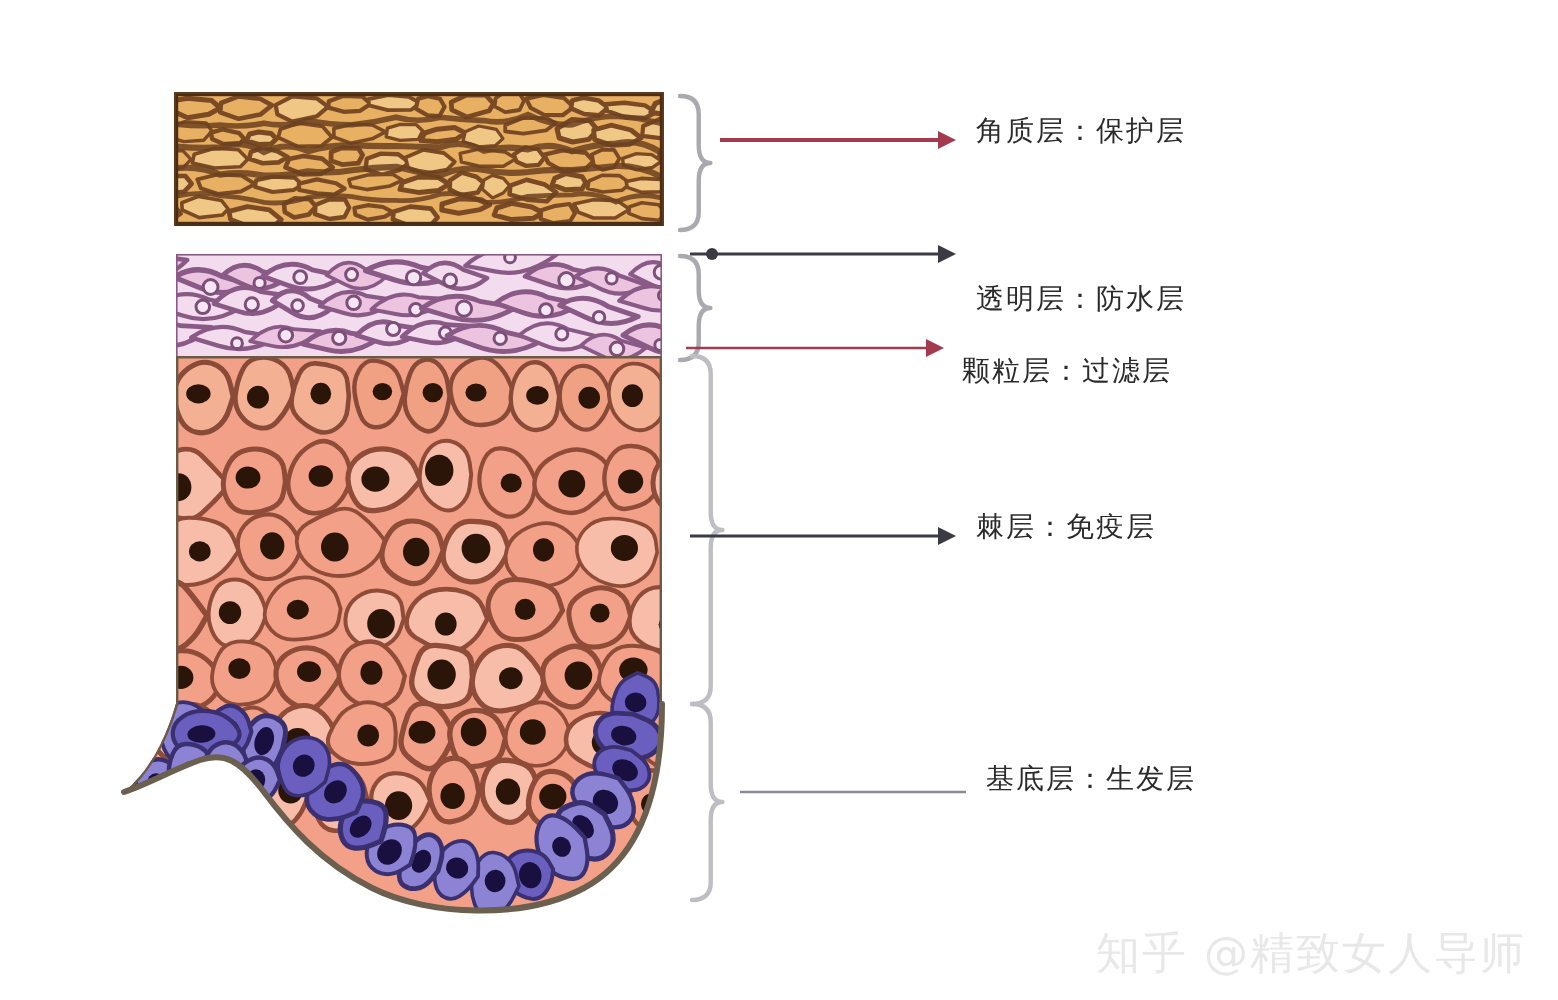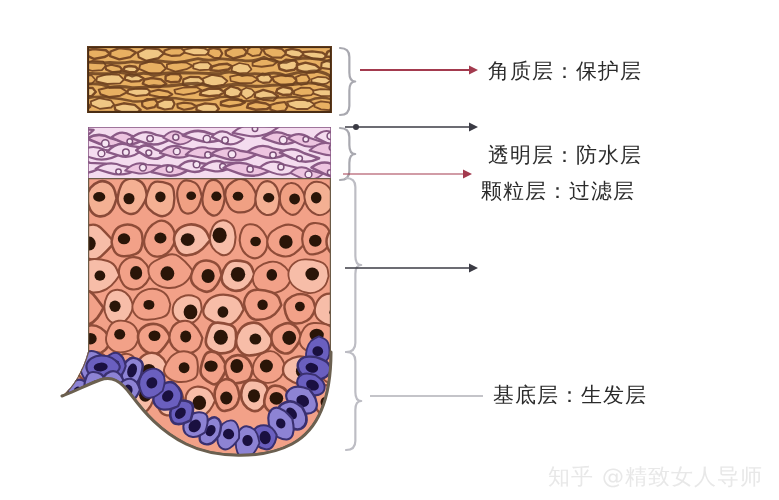--- a/index.html
+++ b/index.html
@@ -6,21 +6,21 @@
   body{
     width:779px;height:500px;
     background:#ffffff;
     font-family:"Liberation Sans","DejaVu Sans",sans-serif;
     overflow:hidden;position:relative;
   }
   #stage{position:absolute;left:0;top:0;width:779px;height:500px;}
   .abs{position:absolute;}
   .label{
     color:#2b2b2b;
-    font-size:21px;
+    font-size:14px;
     letter-spacing:1px;
     white-space:nowrap;
     font-family:"DejaVu Sans","Liberation Sans",sans-serif;
   }
   .watermark{
     color:#e8e8e8;
     font-size:22px;
     white-space:nowrap;
     letter-spacing:1px;
     font-family:"DejaVu Sans","Liberation Sans",sans-serif;
@@ -433,17 +433,18 @@
         <line x1="345" y1="268" x2="471" y2="268" stroke="#3b3b44" stroke-width="1.4"></line>
         <polygon points="478,268 469,263.5 469,272.5" fill="#3b3b44"></polygon>
         <line x1="370" y1="396" x2="483" y2="396" stroke="#8a8a93" stroke-width="1.2"></line>
         <circle cx="356" cy="127" r="3" fill="#3b3b44"></circle>
       </g>
   </svg>
 
   <div class="abs label" style="left:488px;top:57px;">角质层：保护层</div>
   <div class="abs label" style="left:488px;top:114px;margin-top:27px;">透明层：防水层</div>
   <div class="abs label" style="left:481px;top:177px;">颗粒层：过滤层</div>
+  <div class="abs label" style="left:488px;top:255px;">棘层：免疫层</div>
   <div class="abs label" style="left:493px;top:381px;">基底层：生发层</div>
 
   <div class="abs watermark" style="left:548px;top:462px;">知乎 @精致女人导师</div>
 
 </div>
 
 </body></html>

